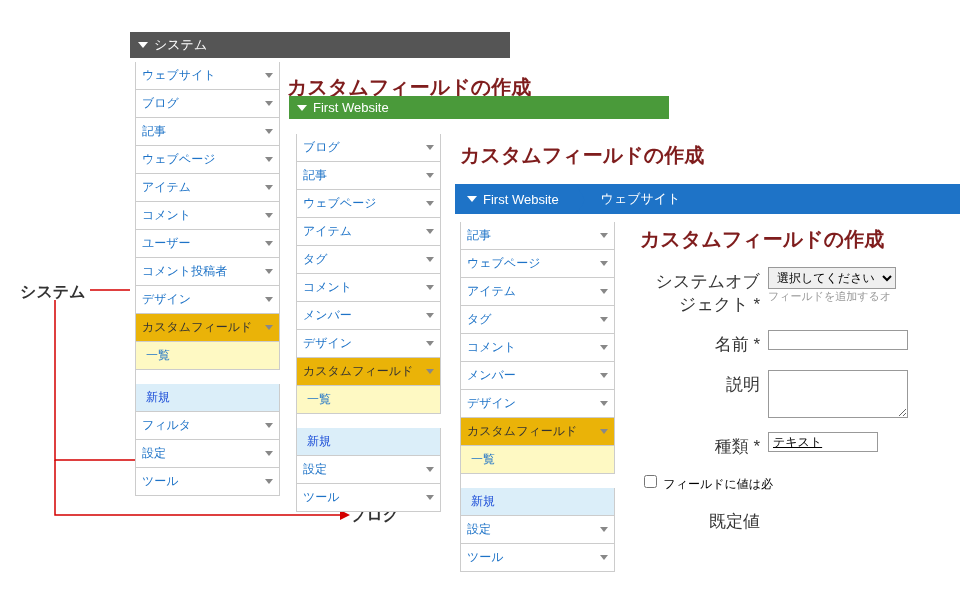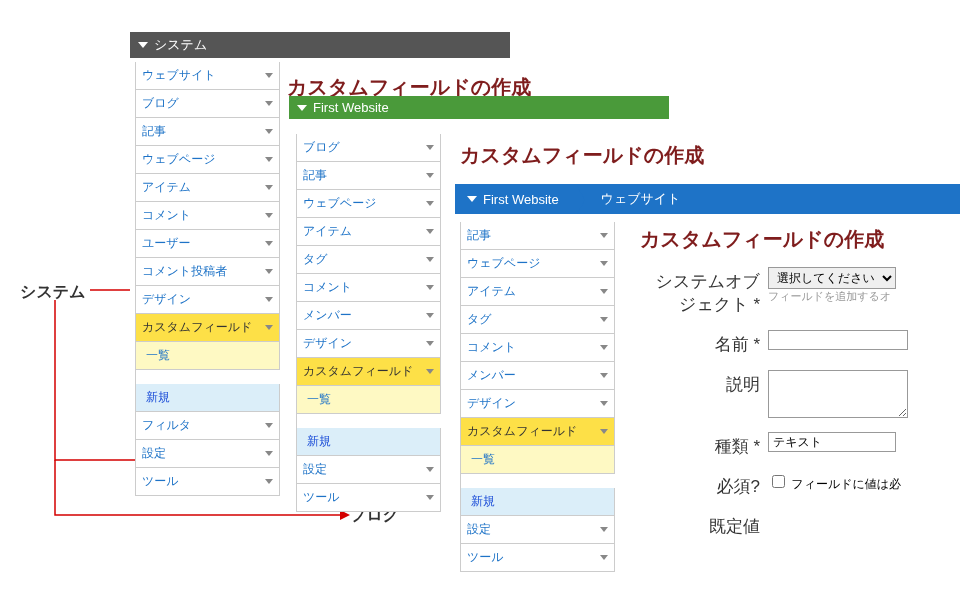--- a/index.html
+++ b/index.html
@@ -62,21 +62,21 @@
     align-items: center;
     border-right: 1px solid #ccc;
     border-bottom: 1px solid #ccc;
     padding: 5px 6px;
     color: #1e73c7;
     cursor: pointer;
     background: #fff;
   }
   .menu-item.head {
     color: #333;
-    background: #fde047;
+    background: #eab308;
     font-weight: normal;
   }
   .menu-item.sub {
     background: #fef9c3;
     color: #1e73c7;
     padding-left: 10px;
   }
   .menu-item.sub.active {
     background: #dbeef9;
     color: #1d4ed8;
@@ -289,24 +289,23 @@
   <div class="form-row">
     <label>名前 *</label>
     <input type="text" style="width: 140px;">
   </div>
   <div class="form-row">
     <label>説明</label>
     <textarea style="width: 140px; height: 48px;"></textarea>
   </div>
   <div class="form-row">
     <label>種類 *</label>
-    <input type="text" style="width: 128px;" value="テキスト">
-  </div>
-  <div class="form-row">
-    <label>必須?</label>
+    <input type="text" style="width: 110px; text-decoration: underline;" value="テキスト">
+  </div>
+  <div class="form-row">
     <div>
       <input type="checkbox" style="">
       <span>フィールドに値は必</span>
     </div>
   </div>
   <div class="form-row">
     <label>既定値</label>
   </div>
 </div>
 <div class="panel menu" style="left:460px; top:222px; width:155px;" id="menu3">

